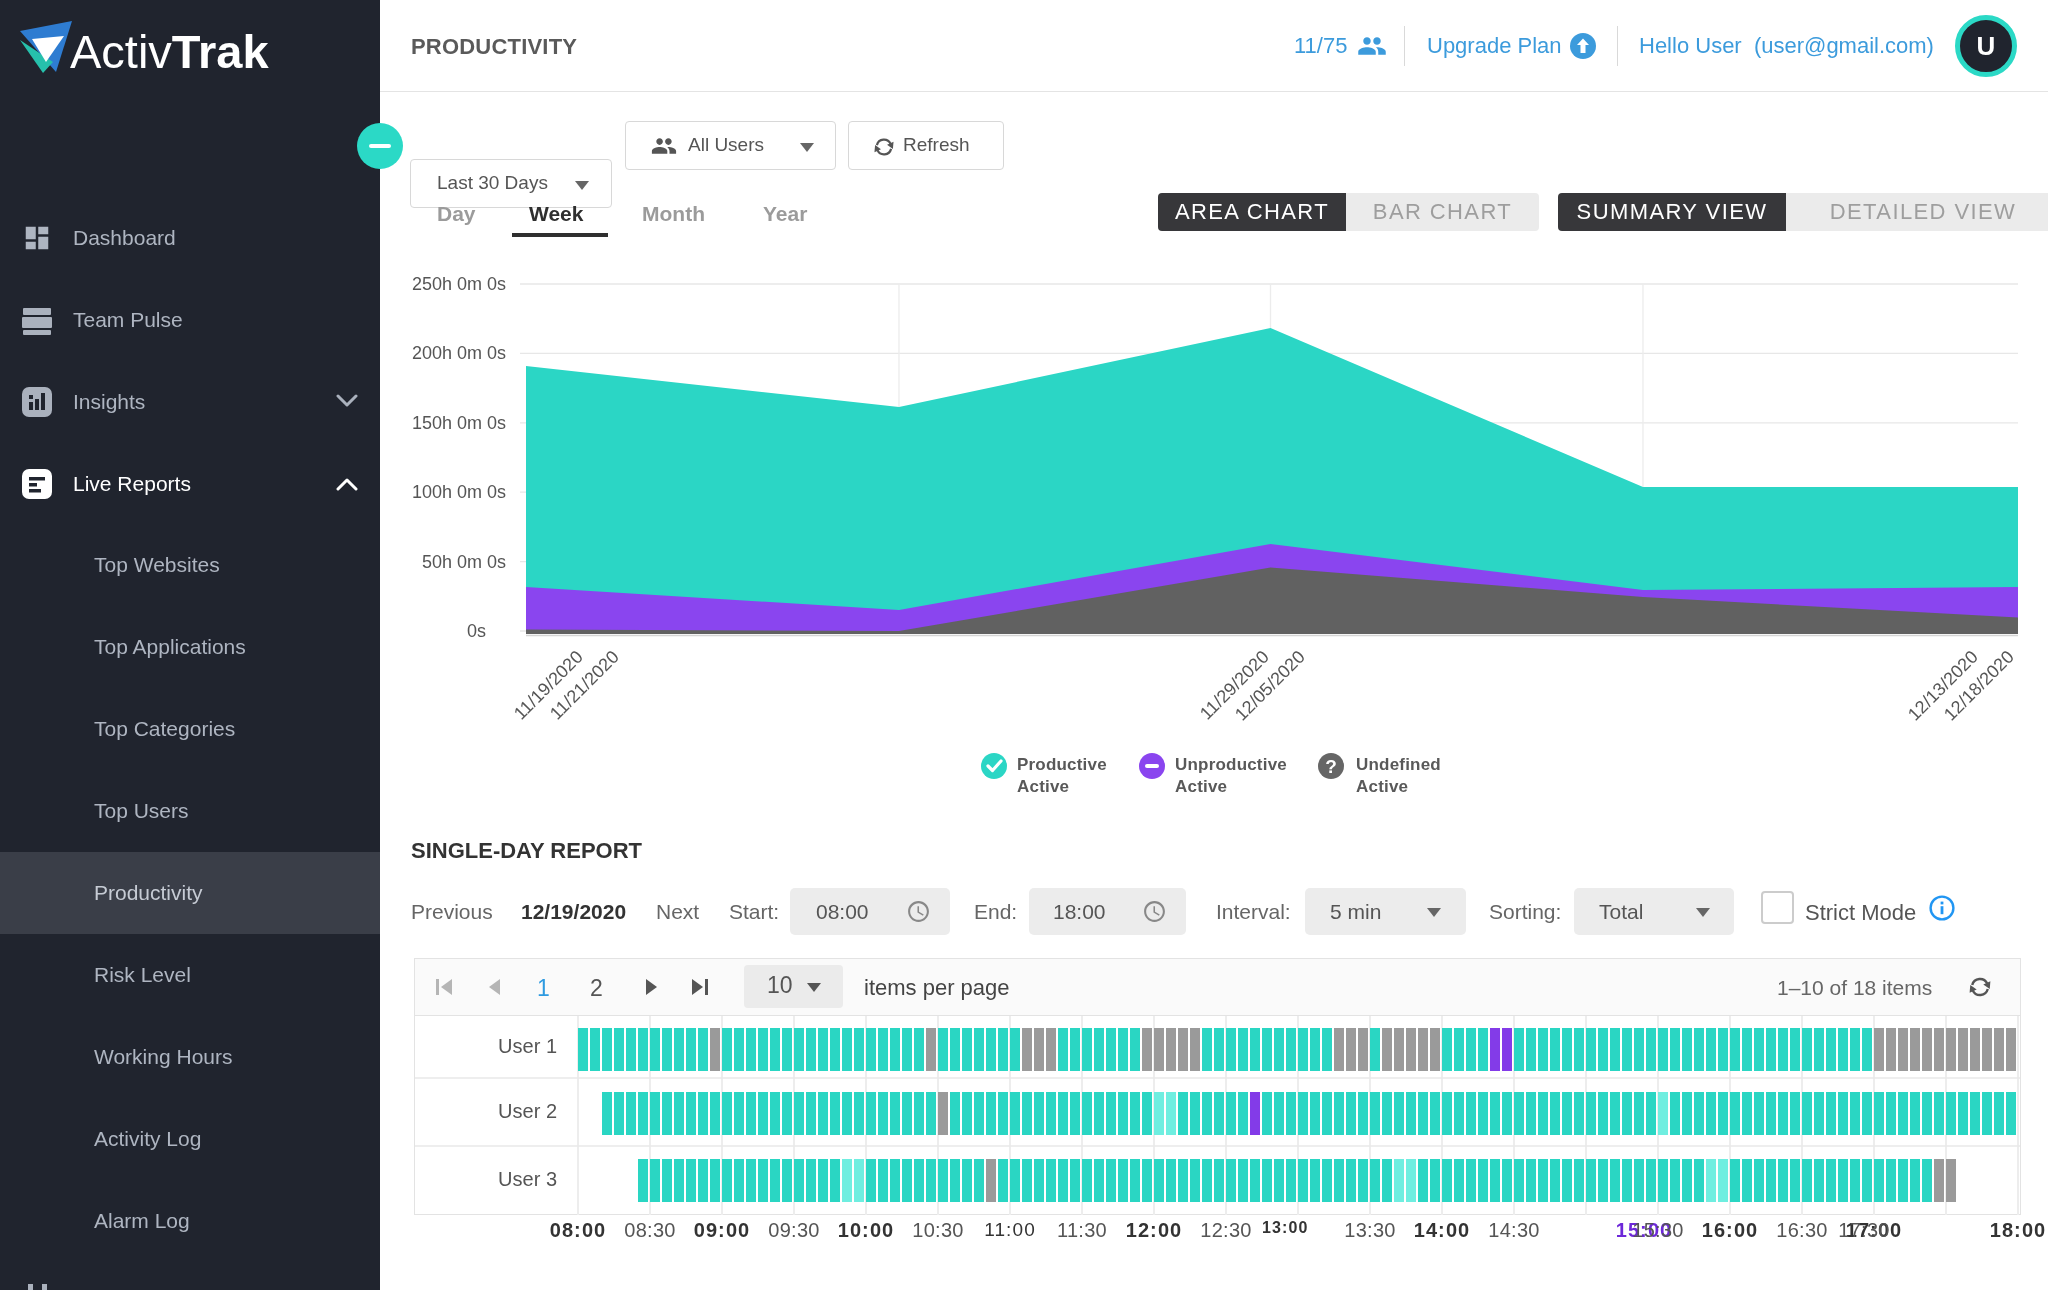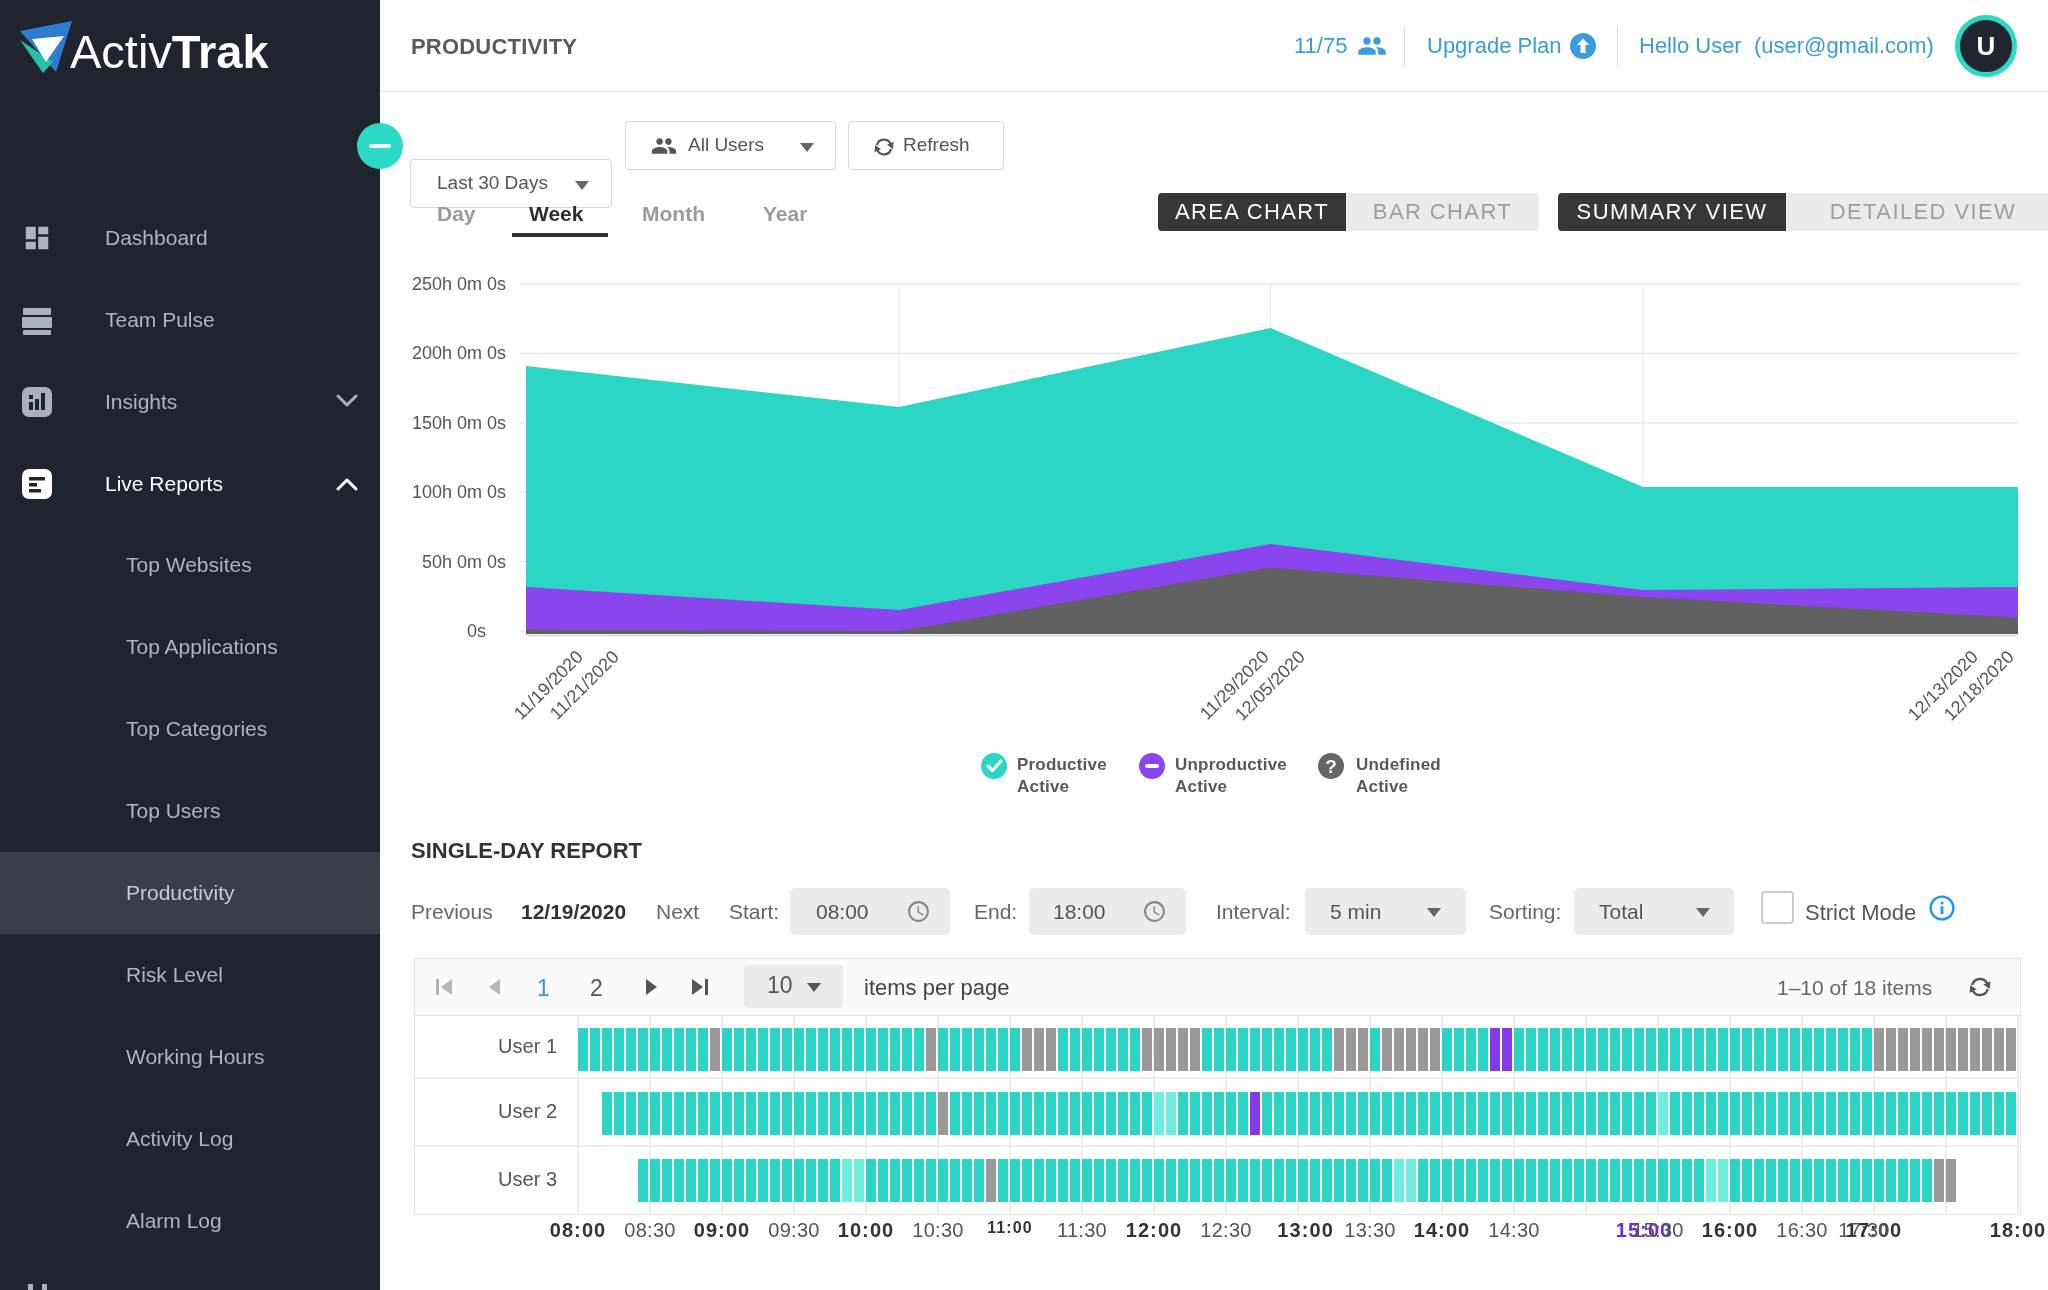--- a/index.html
+++ b/index.html
@@ -1,21 +1,21 @@
 <!DOCTYPE html>
 <html><head>
 <meta charset="utf-8">
 <style>
 * { margin:0; padding:0; box-sizing:border-box; }
 html,body { width:2048px; height:1290px; background:#fff; font-family:"Liberation Sans", sans-serif; }
 #app { position:relative; width:2048px; height:1290px; overflow:hidden; background:#fff; }
 .abs { position:absolute; }
 #sidebar { position:absolute; left:0; top:0; width:380px; height:1290px; background:#20242e; }
 .mi { position:absolute; left:0; width:380px; height:82px; }
-.mi .txt { position:absolute; left:73px; top:50%; transform:translateY(-50%); font-size:21px; color:#aeb5c1;margin-left:32px; }
+.mi .txt { position:absolute; left:73px; top:50%; transform:translateY(-50%); font-size:21px; color:#aeb5c1; }
 .mi .sub { left:94px; }
 .mi .ic { position:absolute; left:22px; top:50%; transform:translateY(-50%); }
 #hdr { position:absolute; left:380px; top:0; width:1668px; height:92px; background:#fff; border-bottom:1px solid #e4e4e4; }
 .blue { color:#3c9bdc; }
 .vdiv { position:absolute; top:26px; width:1px; height:40px; background:#d9d9d9; }
 .fbtn { position:absolute; top:121px; height:49px; border:1px solid #d8d8d8; border-radius:4px; background:#fff; color:#555; font-size:19px; }
 .tab { position:absolute; top:202px; font-size:21px; font-weight:700; color:#9b9b9b; }
 .tgl { position:absolute; top:193px; height:38px; font-size:22px; letter-spacing:1.4px; text-align:center; line-height:38px; }
 .tgl.dark { background:#37373a; color:#fff; }
 .tgl.lite { background:#ebebeb; color:#9e9e9e; }
@@ -667,25 +667,25 @@
 <div class="abs" style="left:400px;top:1035px;width:157px;text-align:right;font-size:20px;color:#555">User 1</div>
 <div class="abs" style="left:400px;top:1100px;width:157px;text-align:right;font-size:20px;color:#555">User 2</div>
 <div class="abs" style="left:400px;top:1168px;width:157px;text-align:right;font-size:20px;color:#555">User 3</div>
 
 <div style="position:absolute;left:542px;top:1219px;width:72px;text-align:center;font-size:20px;font-weight:700;color:#333;letter-spacing:1.1px">08:00</div>
     <div style="position:absolute;left:614px;top:1219px;width:72px;text-align:center;font-size:20px;font-weight:400;color:#555;letter-spacing:0.3px">08:30</div>
     <div style="position:absolute;left:686px;top:1219px;width:72px;text-align:center;font-size:20px;font-weight:700;color:#333;letter-spacing:1.1px">09:00</div>
     <div style="position:absolute;left:758px;top:1219px;width:72px;text-align:center;font-size:20px;font-weight:400;color:#555;letter-spacing:0.3px">09:30</div>
     <div style="position:absolute;left:830px;top:1219px;width:72px;text-align:center;font-size:20px;font-weight:700;color:#333;letter-spacing:1.1px">10:00</div>
     <div style="position:absolute;left:902px;top:1219px;width:72px;text-align:center;font-size:20px;font-weight:400;color:#555;letter-spacing:0.3px">10:30</div>
-    <div style="position:absolute;left:974px;top:1219px;width:72px;text-align:center;font-size:16px;font-weight:700;color:#333;letter-spacing:1.1px">11:00</div>
+    <div style="position:absolute;left:974px;top:1219px;width:72px;text-align:center;font-size:19px;font-weight:400;color:#333;letter-spacing:1.1px">11:00</div>
     <div style="position:absolute;left:1046px;top:1219px;width:72px;text-align:center;font-size:20px;font-weight:400;color:#555;letter-spacing:0.3px">11:30</div>
     <div style="position:absolute;left:1118px;top:1219px;width:72px;text-align:center;font-size:20px;font-weight:700;color:#333;letter-spacing:1.1px">12:00</div>
     <div style="position:absolute;left:1190px;top:1219px;width:72px;text-align:center;font-size:20px;font-weight:400;color:#555;letter-spacing:0.3px">12:30</div>
-    <div style="position:absolute;left:1262px;top:1219px;width:72px;text-align:right;font-size:20px;font-weight:700;color:#333;letter-spacing:1.1px">13:00</div>
+    <div style="position:absolute;left:1262px;top:1219px;width:72px;text-align:left;font-size:16px;font-weight:700;color:#333;letter-spacing:1.1px">13:00</div>
     <div style="position:absolute;left:1334px;top:1219px;width:72px;text-align:center;font-size:20px;font-weight:400;color:#555;letter-spacing:0.3px">13:30</div>
     <div style="position:absolute;left:1406px;top:1219px;width:72px;text-align:center;font-size:20px;font-weight:700;color:#333;letter-spacing:1.1px">14:00</div>
     <div style="position:absolute;left:1478px;top:1219px;width:72px;text-align:center;font-size:20px;font-weight:400;color:#555;letter-spacing:0.3px">14:30</div>
     <div style="position:absolute;left:1608px;top:1219px;width:72px;text-align:center;font-size:20px;font-weight:700;color:#6d28d9;letter-spacing:1.1px">15:00</div>
     <div style="position:absolute;left:1622px;top:1219px;width:72px;text-align:center;font-size:20px;font-weight:400;color:#555;letter-spacing:0.3px">15:30</div>
     <div style="position:absolute;left:1694px;top:1219px;width:72px;text-align:center;font-size:20px;font-weight:700;color:#333;letter-spacing:1.1px">16:00</div>
     <div style="position:absolute;left:1766px;top:1219px;width:72px;text-align:center;font-size:20px;font-weight:400;color:#555;letter-spacing:0.3px">16:30</div>
     <div style="position:absolute;left:1838px;top:1219px;width:72px;text-align:center;font-size:20px;font-weight:700;color:#333;letter-spacing:1.1px">17:00</div>
     <div style="position:absolute;left:1828px;top:1219px;width:72px;text-align:center;font-size:20px;font-weight:400;color:#555;letter-spacing:0.3px">17:30</div>
     <div style="position:absolute;left:1982px;top:1219px;width:72px;text-align:center;font-size:20px;font-weight:700;color:#333;letter-spacing:1.1px">18:00</div>

